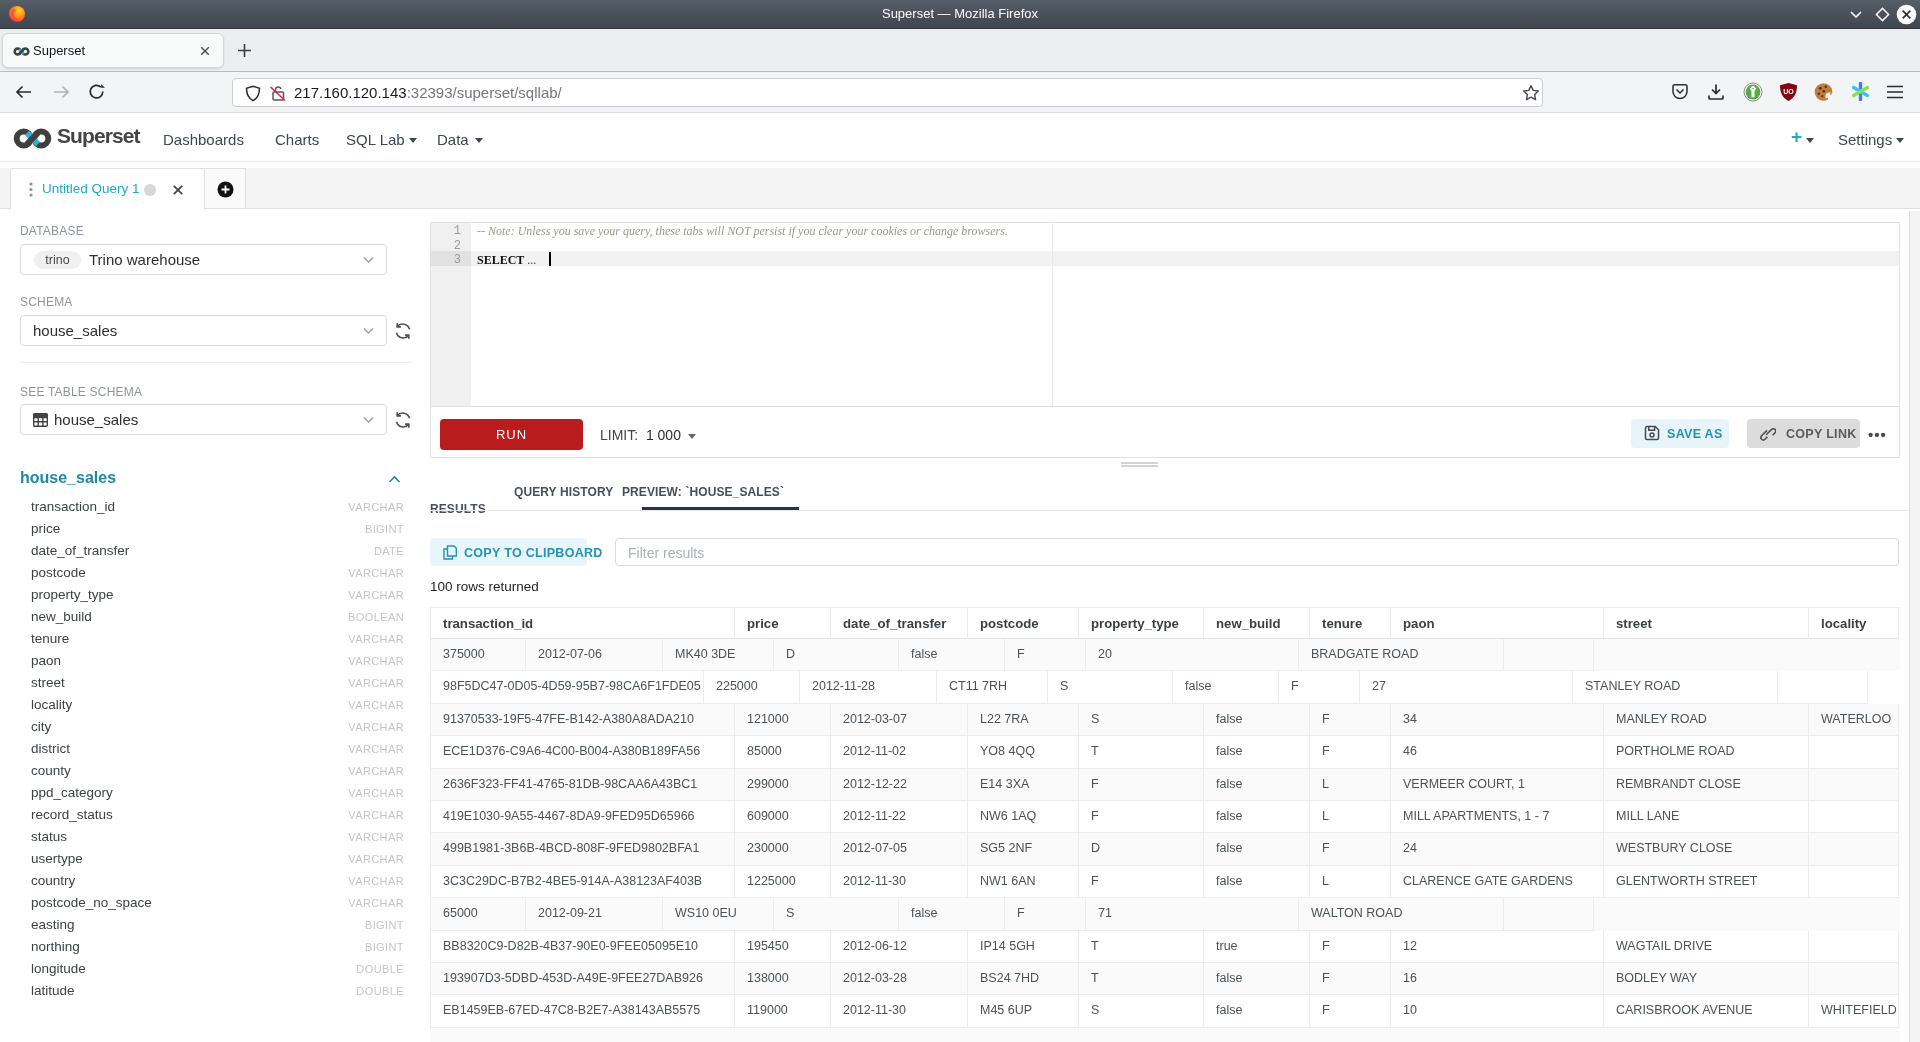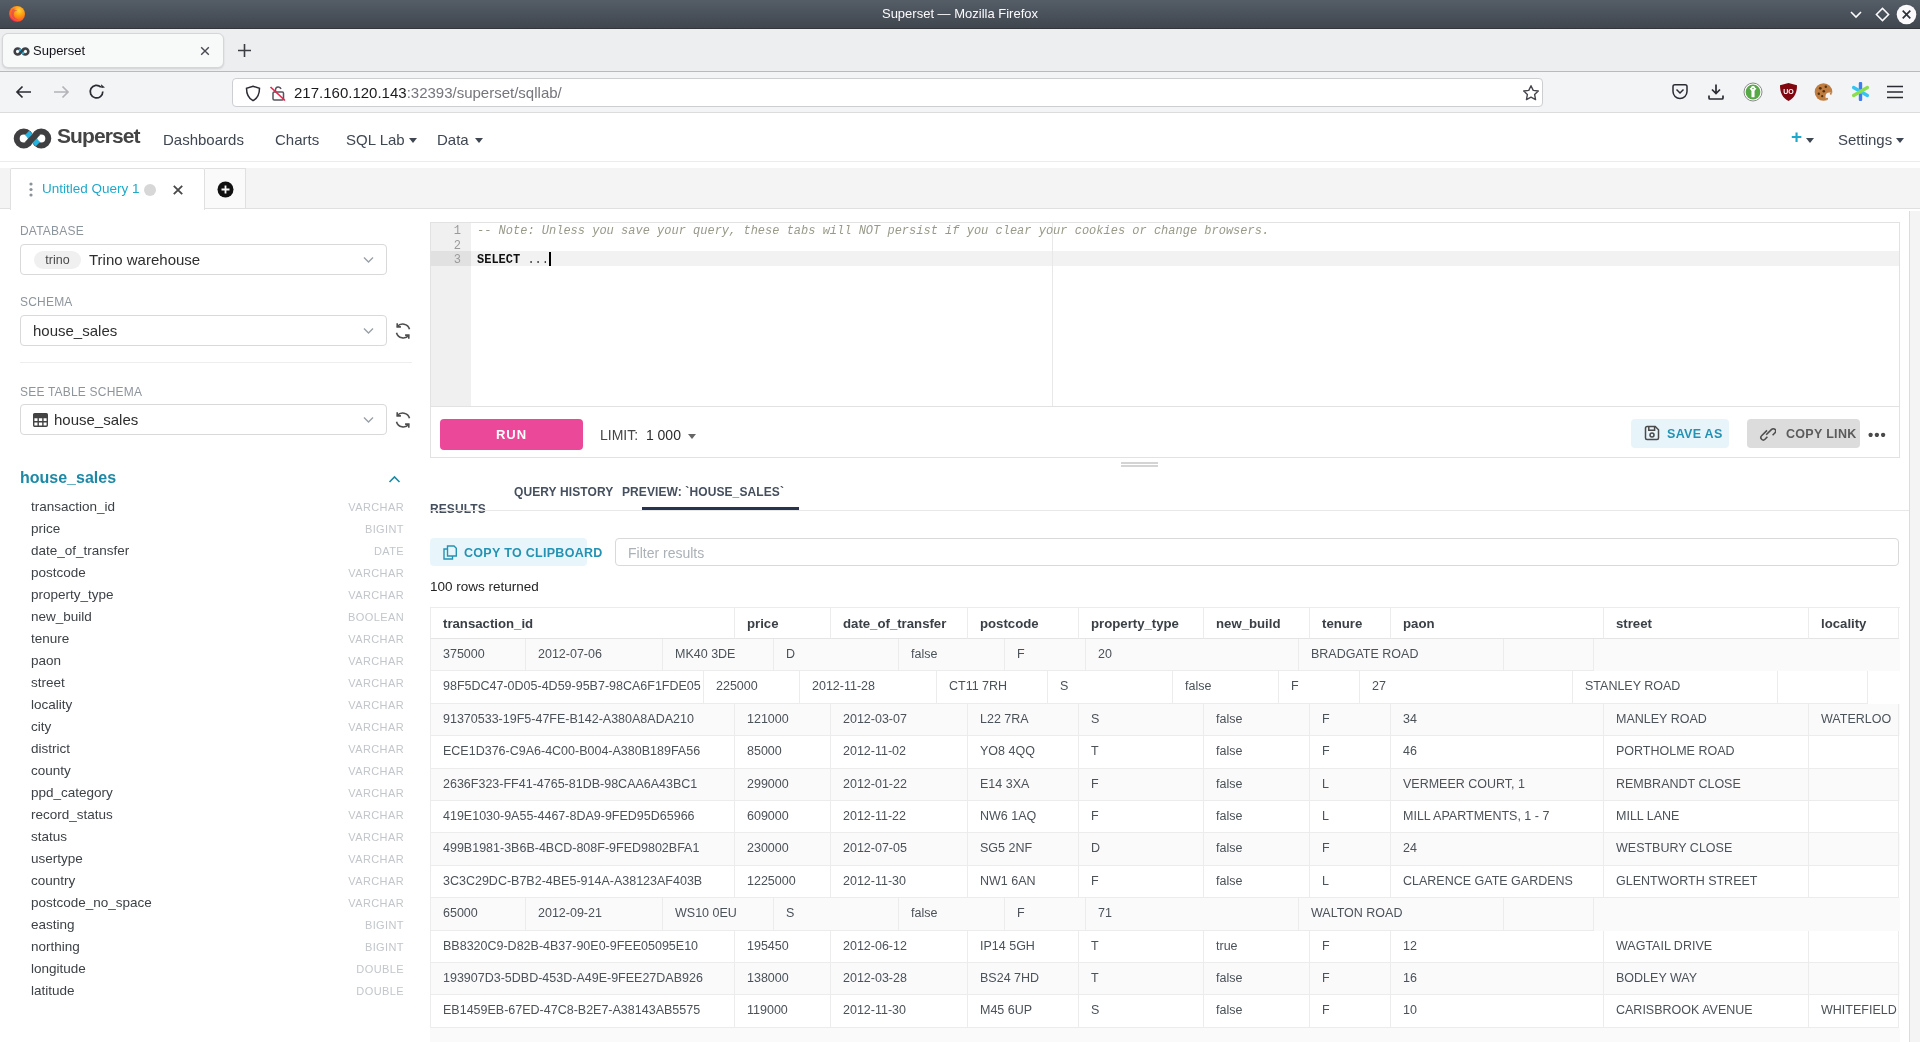--- a/index.html
+++ b/index.html
@@ -28,23 +28,23 @@
 #ptab{left:205px;top:168px;width:41px;height:41px;background:#fafafa;border:1px solid #e0e0e0;border-left:none;border-radius:0}
 
 .lbl{font-size:12px;color:#8d959c;letter-spacing:.2px}
 .sel{background:#fff;border:1px solid #d9d9d9;border-radius:4px}
 .colname{font-size:13.5px;color:#3d4247}
 .coltype{font-size:11px;color:#c2c6ca;letter-spacing:.4px;text-align:right}
 
 #edbox{left:430px;top:222px;width:1470px;height:236px;background:#fff;border:1px solid #e2e2e2}
 #gutter{left:0;top:0;width:40px;height:183px;background:#f0f0f0}
 .lnum{width:30px;text-align:right;font-family:"Liberation Mono",monospace;font-size:12px;color:#9a9a9a}
-.mono{font-family:Liberation Mono, monospace;font-size:12px;white-space:pre}
-#runbtn{left:9px;top:196px;width:143px;height:31px;background:#ec4899;border-radius:4px;
- color:#fff;font-size:13px;font-weight:bold;letter-spacing:1px;text-align:center;line-height:31px}
+.mono{font-family:Liberation Serif, serif;font-size:12px;white-space:pre}
+#runbtn{left:9px;top:196px;width:143px;height:31px;background:#b91c1c;border-radius:4px;
+ color:#fff;font-size:13px;font-weight:normal;letter-spacing:1px;text-align:center;line-height:31px}
 .btn{border-radius:4px;font-weight:bold;font-size:12.5px;letter-spacing:.3px;white-space:nowrap}
 
 .stab{font-size:12px;font-weight:bold;color:#454f5e;letter-spacing:.1px}
 #filterin{left:615px;top:538px;width:1284px;height:28px;border:1px solid #d9d9d9;border-radius:4px;background:#fff}
 
 #rtable{left:430px;top:607px;width:1470px}
 .trow{display:flex;width:1470px}
 .trow>div{flex:none;border-right:1px solid #ececec;border-bottom:1px solid #ececec;
  padding-left:12px;overflow:hidden;white-space:nowrap;font-size:12.5px;color:#4b5258}
 .trow>div:first-child{border-left:1px solid #ececec}
@@ -398,21 +398,21 @@
         <div style="width:125px">T</div>
         <div style="width:106px">false</div>
         <div style="width:81px">F</div>
         <div style="width:213px">46</div>
         <div style="width:205px">PORTHOLME ROAD</div>
         <div style="width:90px"></div>
       </div>
 <div class="trow odd" style="height:32.4px;line-height:31.4px">
         <div style="width:305px">2636F323-FF41-4765-81DB-98CAA6A43BC1</div>
         <div style="width:96px">299000</div>
-        <div style="width:137px">2012-01-22</div>
+        <div style="width:137px">2012-12-22</div>
         <div style="width:111px">E14 3XA</div>
         <div style="width:125px">F</div>
         <div style="width:106px">false</div>
         <div style="width:81px">L</div>
         <div style="width:213px">VERMEER COURT, 1</div>
         <div style="width:205px">REMBRANDT CLOSE</div>
         <div style="width:90px"></div>
       </div>
 <div class="trow" style="height:32.4px;line-height:31.4px">
         <div style="width:305px">419E1030-9A55-4467-8DA9-9FED95D65966</div>

